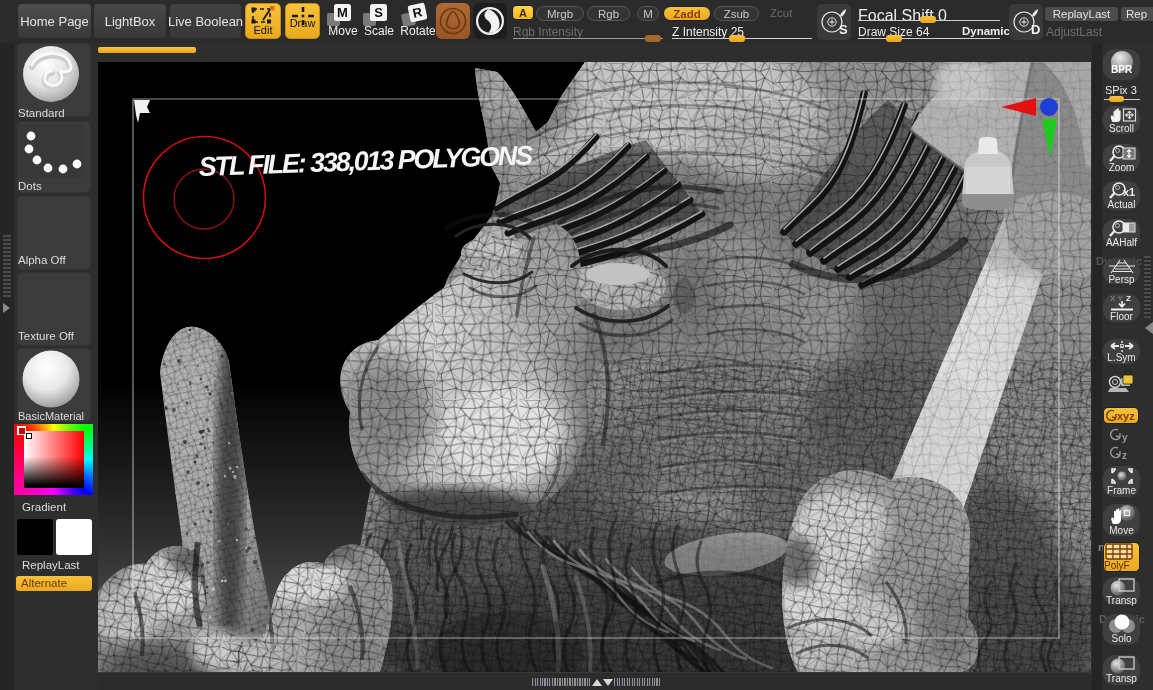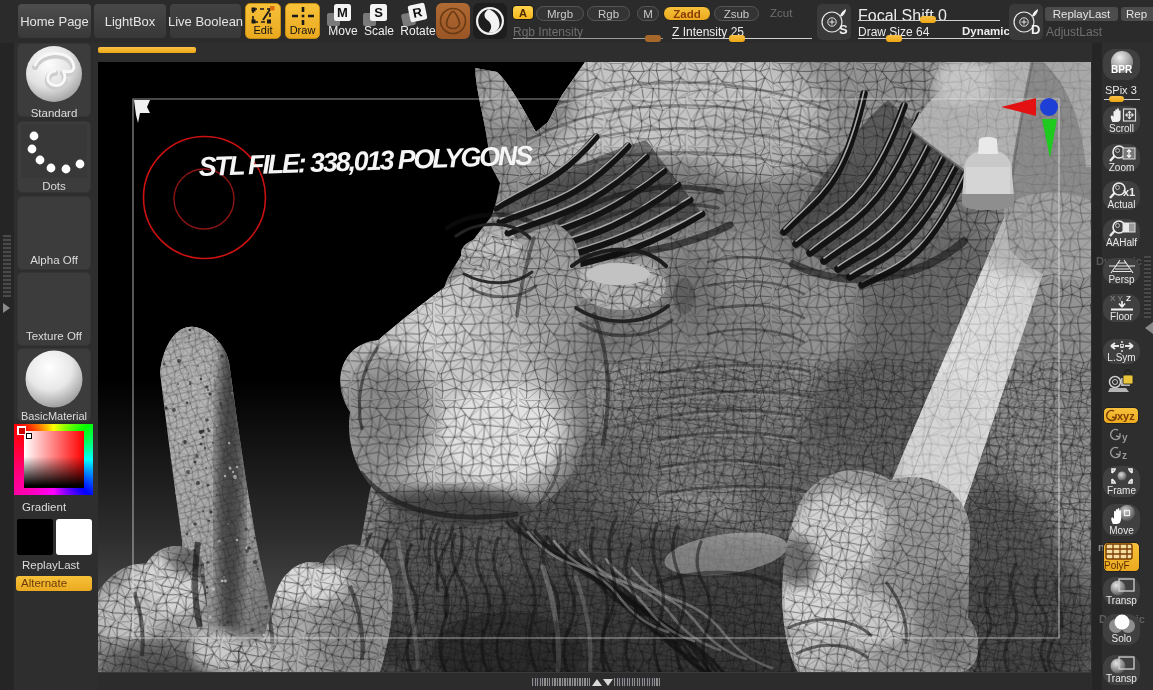--- a/index.html
+++ b/index.html
@@ -9,21 +9,21 @@
 .pill{position:absolute;border-radius:8px;background:#343434;border:1px solid #565656;
  color:#c9c9c9;font-size:11.5px;display:flex;align-items:center;justify-content:center}
 .ybtn{position:absolute;border-radius:5px;background:linear-gradient(#f7c23a,#eaa91f);
  color:#111;display:flex;flex-direction:column;align-items:center;justify-content:flex-end;
  font-size:11px;border:1px solid #c88e10}
 .wlbl{position:absolute;color:#ececec;font-size:11.5px}
 .glbl{position:absolute;color:#6f6f6f;font-size:11.5px}
 .track{position:absolute;height:1px;background:#cfcfcf}
 .nub{position:absolute;border-radius:3px}
 .item{position:absolute;left:17px;width:74px;background:#3c3c3c;border:1px solid #353535;
- border-radius:5px;color:#dcdcdc;font-size:11.5px;text-align:center}
+ border-radius:5px;color:#dcdcdc;font-size:11.5px;}
 .ritem{position:absolute;left:1103px;width:37px;background:#404040;border-radius:12px;
  color:#e8e8e8;font-size:10px;text-align:center}
 </style></head>
 <body>
 <div class="abs" style="left:98px;top:62px;width:993px;height:610px;background:linear-gradient(#000 0%,#000 52%,#2e2e2e 78%,#606060 100%)">
 <svg width="995" height="610" viewBox="0 0 995 610" style="position:absolute;left:0;top:0">
 <defs>
 <path id="mt" d="M-3 -1L9 2L14 12L-3 8ZM-3 -1L14 12M9 2L26 2L24 10L14 12ZM26 2L14 12M26 2L39 -0L33 12L24 10ZM26 2L33 12M39 -0L48 -1L52 12L33 12ZM48 -1L33 12M48 -1L64 1L59 10L52 12ZM48 -1L59 10M64 1L69 2L68 11L59 10ZM69 2L59 10M69 2L86 -2L87 10L68 11ZM69 2L87 10M86 -2L99 1L93 12L87 10ZM99 1L87 10M99 1L105 -1L105 8L93 12ZM99 1L105 8M-3 8L14 12L9 26L1 27ZM14 12L1 27M14 12L24 10L27 25L9 26ZM14 12L27 25M24 10L33 12L39 20L27 25ZM33 12L27 25M33 12L52 12L44 25L39 20ZM33 12L44 25M52 12L59 10L58 27L44 25ZM59 10L44 25M59 10L68 11L71 24L58 27ZM59 10L71 24M68 11L87 10L88 25L71 24ZM87 10L71 24M87 10L93 12L99 20L88 25ZM87 10L99 20M93 12L105 8L109 27L99 20ZM105 8L99 20M1 27L9 26L16 36L2 38ZM1 27L16 36M9 26L27 25L27 35L16 36ZM27 25L16 36M27 25L39 20L35 40L27 35ZM27 25L35 40M39 20L44 25L49 32L35 40ZM44 25L35 40M44 25L58 27L64 34L49 32ZM44 25L64 34M58 27L71 24L71 34L64 34ZM71 24L64 34M71 24L88 25L88 36L71 34ZM71 24L88 36M88 25L99 20L93 36L88 36ZM99 20L88 36M99 20L109 27L110 38L93 36ZM99 20L110 38M2 38L16 36L9 49L-3 45ZM16 36L-3 45M16 36L27 35L25 49L9 49ZM16 36L25 49M27 35L35 40L32 48L25 49ZM35 40L25 49M35 40L49 32L52 50L32 48ZM35 40L52 50M49 32L64 34L62 52L52 50ZM64 34L52 50M64 34L71 34L71 49L62 52ZM64 34L71 49M71 34L88 36L86 48L71 49ZM88 36L71 49M88 36L93 36L93 48L86 48ZM88 36L93 48M93 36L110 38L105 45L93 48ZM110 38L93 48M-3 45L9 49L15 60L-2 59ZM-3 45L15 60M9 49L25 49L20 60L15 60ZM25 49L15 60M25 49L32 48L38 56L20 60ZM25 49L38 56M32 48L52 50L46 58L38 56ZM52 50L38 56M52 50L62 52L60 58L46 58ZM52 50L60 58M62 52L71 49L76 62L60 58ZM71 49L60 58M71 49L86 48L85 58L76 62ZM71 49L85 58M86 48L93 48L97 57L85 58ZM93 48L85 58M93 48L105 45L106 59L97 57ZM93 48L106 59M-2 59L15 60L8 76L4 75ZM15 60L4 75M15 60L20 60L20 71L8 76ZM15 60L20 71M20 60L38 56L36 68L20 71ZM38 56L20 71M38 56L46 58L49 76L36 68ZM38 56L49 76M46 58L60 58L59 70L49 76ZM60 58L49 76M60 58L76 62L71 75L59 70ZM60 58L71 75M76 62L85 58L85 71L71 75ZM85 58L71 75M85 58L97 57L95 71L85 71ZM85 58L95 71M97 57L106 59L112 75L95 71ZM106 59L95 71M4 75L8 76L9 85L2 85ZM4 75L9 85M8 76L20 71L24 82L9 85ZM20 71L9 85M20 71L36 68L34 87L24 82ZM20 71L34 87M36 68L49 76L49 84L34 87ZM49 76L34 87M49 76L59 70L61 82L49 84ZM49 76L61 82M59 70L71 75L72 86L61 82ZM71 75L61 82M71 75L85 71L88 86L72 86ZM71 75L88 86M85 71L95 71L93 84L88 86ZM95 71L88 86M95 71L112 75L110 85L93 84ZM95 71L110 85M2 85L9 85L10 98L-3 93ZM9 85L-3 93M9 85L24 82L27 94L10 98ZM9 85L27 94M24 82L34 87L34 97L27 94ZM34 87L27 94M34 87L49 84L44 98L34 97ZM34 87L44 98M49 84L61 82L57 99L44 98ZM61 82L44 98M61 82L72 86L75 97L57 99ZM61 82L75 97M72 86L88 86L84 96L75 97ZM88 86L75 97M88 86L93 84L96 94L84 96ZM88 86L96 94M93 84L110 85L105 93L96 94ZM110 85L96 94M-3 93L10 98L9 110L-3 107ZM-3 93L9 110M10 98L27 94L26 110L9 110ZM27 94L9 110M27 94L34 97L39 108L26 110ZM27 94L39 108M34 97L44 98L48 107L39 108ZM44 98L39 108M44 98L57 99L64 109L48 107ZM44 98L64 109M57 99L75 97L69 110L64 109ZM75 97L64 109M75 97L84 96L86 106L69 110ZM75 97L86 106M84 96L96 94L99 109L86 106ZM96 94L86 106M96 94L105 93L105 107L99 109ZM96 94L105 107" fill="none"></path>
 <pattern id="mesh" width="108" height="108" patternUnits="userSpaceOnUse" patternTransform="scale(0.78)">
 <use href="#mt" stroke="#141414" stroke-opacity="0.42" stroke-width="0.9"></use>
@@ -572,21 +572,21 @@
 <rect x="20" y="1" width="4.5" height="4.5" fill="#e06c10"></rect>
     </svg>
 <div style="margin-bottom:2px">Edit</div>
   </div>
 <div class="ybtn" style="left:285px;top:3px;width:35px;height:36px">
 <svg width="26" height="20" viewBox="0 0 26 20" style="position:absolute;top:2px;left:4px">
 <path d="M2 10 h6 M18 10 h6" stroke="#1a1a1a" stroke-width="2.6"></path>
 <path d="M13 1 v5 M13 14 v5" stroke="#1a1a1a" stroke-width="2.6"></path>
 <rect x="11.7" y="8.7" width="2.6" height="2.6" fill="#1a1a1a"></rect>
     </svg>
-<div style="margin-bottom:2px">Draw</div>
+<div style="margin-bottom:9px">Draw</div>
   </div>
 <div class="abs" style="left:322px;top:3px;width:42px;height:38px;color:#efefef;font-size:12.5px;text-align:center">
 <div class="abs" style="left:5px;top:10px;width:13px;height:13px;background:#8e8e8e;opacity:.8;border-radius:2px;"></div>
 <div class="abs" style="left:12px;top:1px;width:17px;height:17px;background:#f4f4f4;border-radius:2.5px;color:#111;font-weight:bold;font-size:13px;line-height:17px;">M</div>
 <div class="abs" style="left:0;top:21px;width:42px;font-size:12px">Move</div>
   </div>
 <div class="abs" style="left:358px;top:3px;width:42px;height:38px;color:#efefef;font-size:12.5px;text-align:center">
 <div class="abs" style="left:5px;top:10px;width:13px;height:13px;background:#8e8e8e;opacity:.8;border-radius:2px;"></div>
 <div class="abs" style="left:12px;top:1px;width:17px;height:17px;background:#f4f4f4;border-radius:2.5px;color:#111;font-weight:bold;font-size:13px;line-height:17px;">S</div>
 <div class="abs" style="left:0;top:21px;width:42px;font-size:12px">Scale</div>

